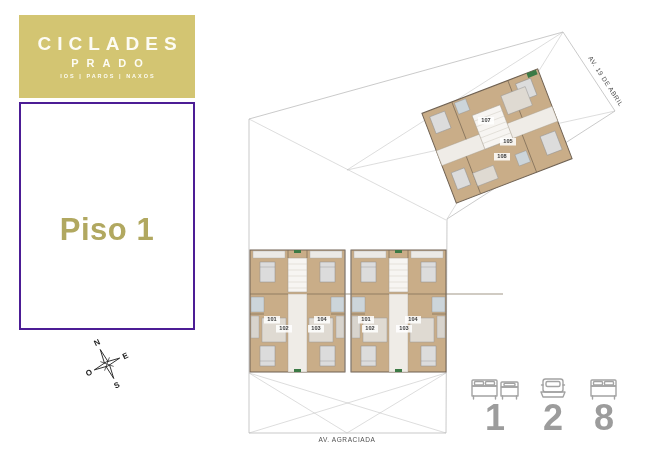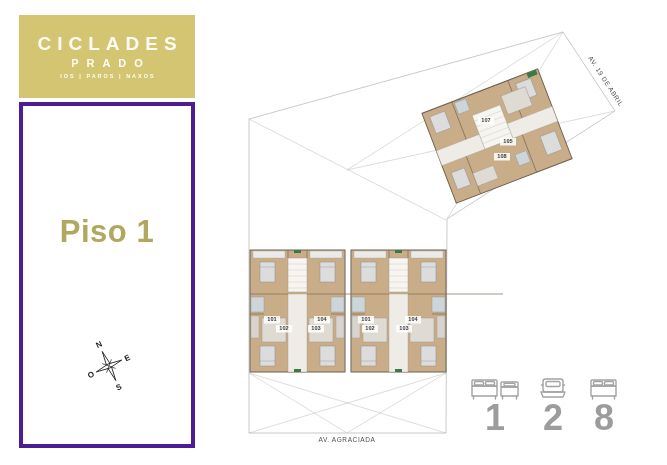--- a/index.html
+++ b/index.html
@@ -2,33 +2,33 @@
 <html><head>
 <meta charset="utf-8">
 <style>
   html,body{margin:0;padding:0;}
   body{
     width:667px;height:465px;position:relative;background:#ffffff;
     font-family:"Liberation Sans",sans-serif;overflow:hidden;
   }
   
   .sidebar{
-    position:absolute;left:19px;top:15px;width:176px;height:433px;
+    position:absolute;left:19px;top:15px;width:176px;height:315px;
     display:flex;flex-direction:column;
   }
   .logo-block{
     height:83px;background:#d3c572;color:#fdfcf4;
     display:flex;flex-direction:column;align-items:center;justify-content:center;
     flex:0 0 83px;
   }
   .logo-title{font-size:19px;font-weight:700;letter-spacing:6px;padding-left:6px;line-height:1.1;}
   .logo-subtitle{font-size:11px;font-weight:700;letter-spacing:8px;padding-left:8px;margin-top:3px;text-align:right;}
   .logo-tagline{font-size:5.5px;font-weight:600;letter-spacing:2px;padding-left:2px;margin-top:4px;}
   .panel-body{
-    margin-top:4px;flex:1;border:4px solid #4c1d95;position:relative;background:#ffffff;
+    margin-top:4px;flex:1;border:2px solid #4c1d95;position:relative;background:#ffffff;
   }
   .floor-label{
     margin-top:108px;text-align:center;font-size:31px;font-weight:700;
     color:#b1a860;letter-spacing:.5px;
   }
   .compass{position:absolute;left:48px;top:222px;}
   .compass text{font-size:8px;font-weight:700;fill:#1a1a1a;}
   
   .plan{position:absolute;left:0;top:0;}
   .plan text{font-family:"Liberation Sans",sans-serif;}

